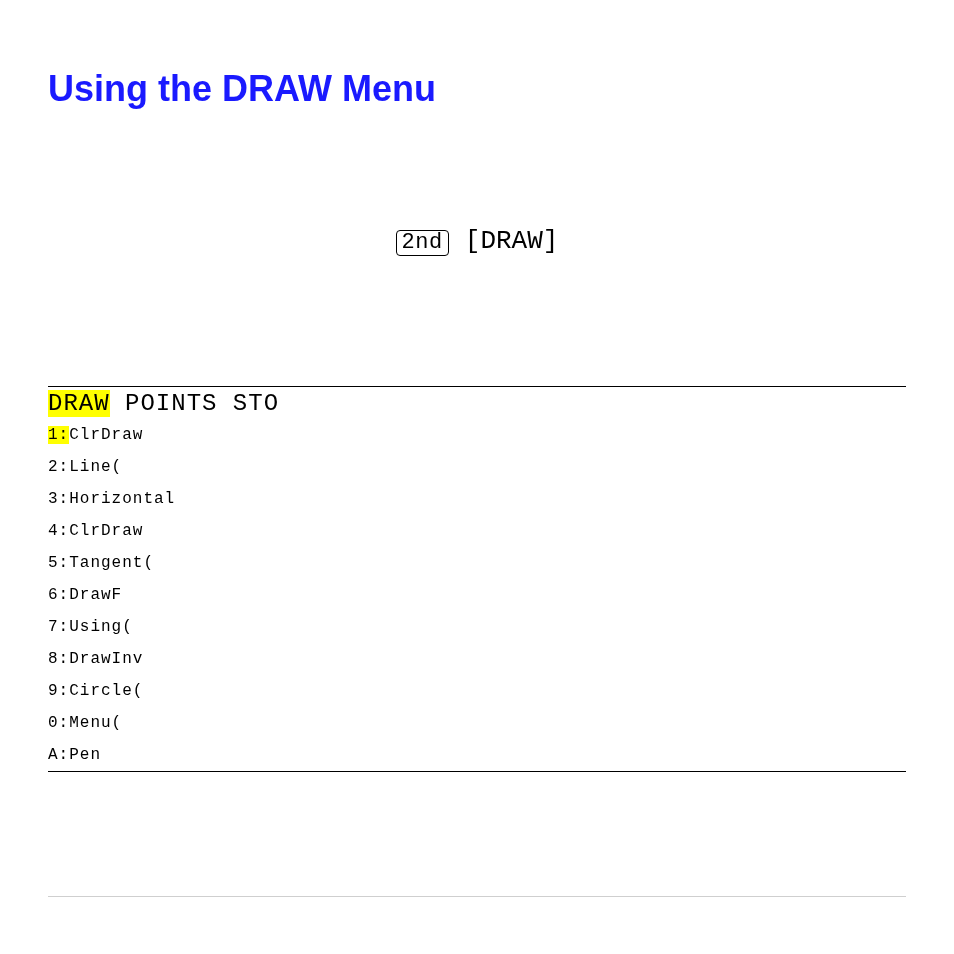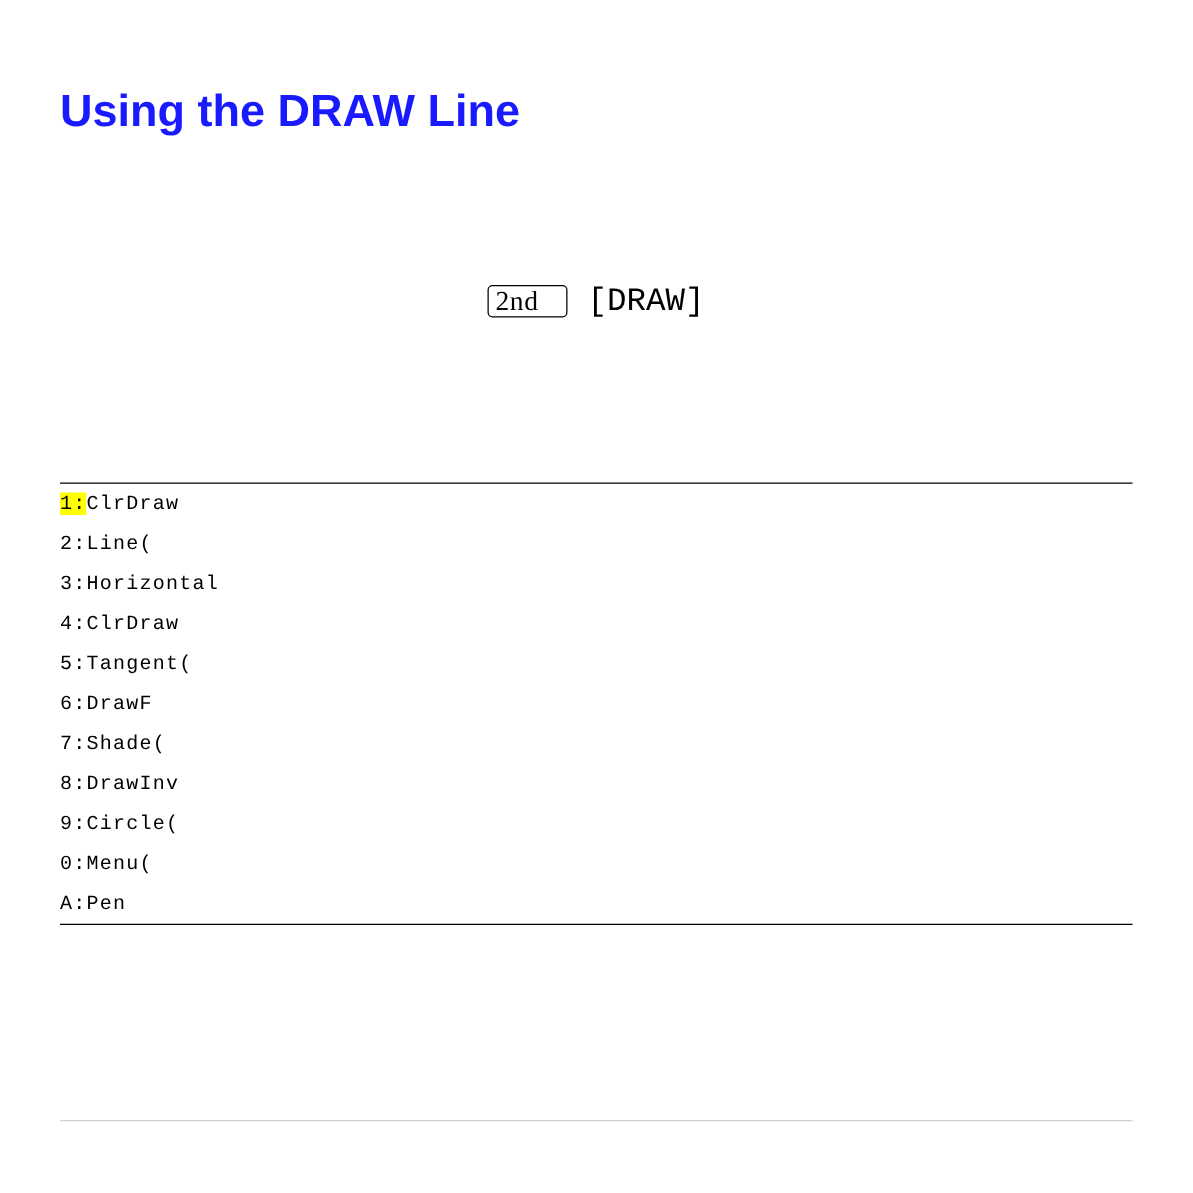--- a/index.html
+++ b/index.html
@@ -30,22 +30,22 @@
     font-family: "Courier New", Courier, monospace;
     font-size: 26px;
     font-weight: 400;
     color: #000;
     letter-spacing: 0.5px;
   }
   .kbd-row .box2nd {
     display: inline-block;
     border: 1.6px solid #000;
     border-radius: 4px;
-    padding: 0px 22px 0px 5px;
-    font-family: Liberation Serif, serif;
+    padding: 0px 5px 0px 5px;
+    font-family: Liberation Mono, monospace;
     font-size: 22px;
     line-height: 24px;
     font-weight: 400;
   }
   .kbd-row .bracket-draw {
     font-family: "Courier New", Courier, monospace;
     font-size: 26px;
     font-weight: 400;
     letter-spacing: 0px;
     text-align: right;
@@ -87,36 +87,37 @@
     border: none;
     border-top: 1.6px solid #cfcfcf;
     margin: 0;
   }
 </style>
 </head>
 <body>
 
 <div class="page">
 
-  <h1 class="heading">Using the DRAW Line</h1>
+  <h1 class="heading">Using the DRAW Menu</h1>
 
   <div class="kbd-row">
     <span class="box2nd">2nd</span>
     <span class="bracket-draw">[DRAW]</span>
   </div>
 
   <div class="menu-block">
+    <div class="tabs"><span class="tab-sel">DRAW</span><span>  </span><span>POINTS</span><span> </span><span>STO</span></div>
     <div class="items">
       <div class="row"><span class="num-sel">1:</span><span>ClrDraw</span></div>
       <div class="row"><span>2:</span><span>Line(</span></div>
       <div class="row"><span>3:</span><span>Horizontal</span></div>
       <div class="row"><span>4:</span><span>ClrDraw</span></div>
       <div class="row"><span>5:</span><span>Tangent(</span></div>
       <div class="row"><span>6:</span><span>DrawF</span></div>
-      <div class="row"><span>7:</span><span>Shade(</span></div>
+      <div class="row"><span>7:</span><span>Using(</span></div>
       <div class="row"><span>8:</span><span>DrawInv</span></div>
       <div class="row"><span>9:</span><span>Circle(</span></div>
       <div class="row"><span>0:</span><span>Menu(</span></div>
       <div class="row"><span>A:</span><span>Pen</span></div>
     </div>
   </div>
 
   <hr class="footer-rule">
 
 </div>

